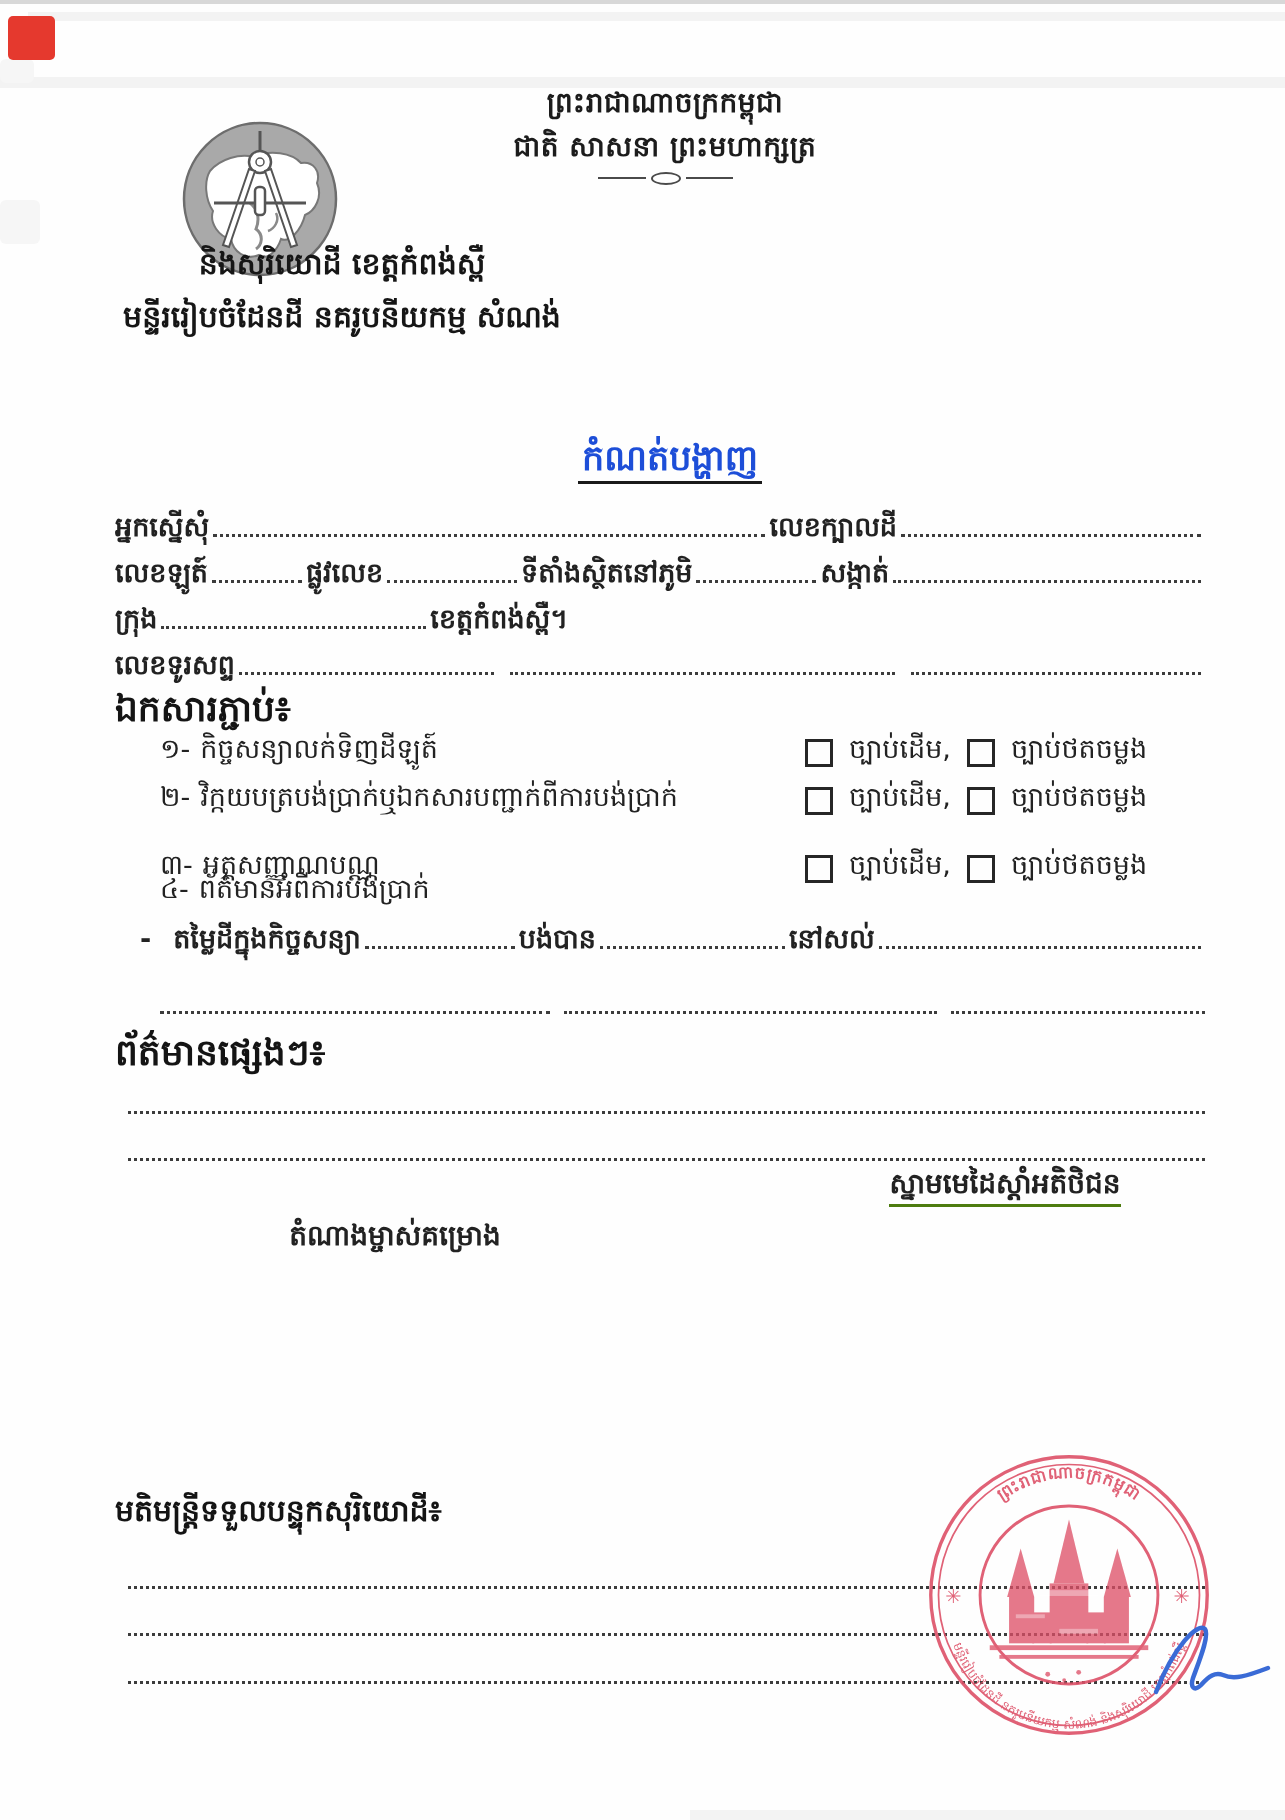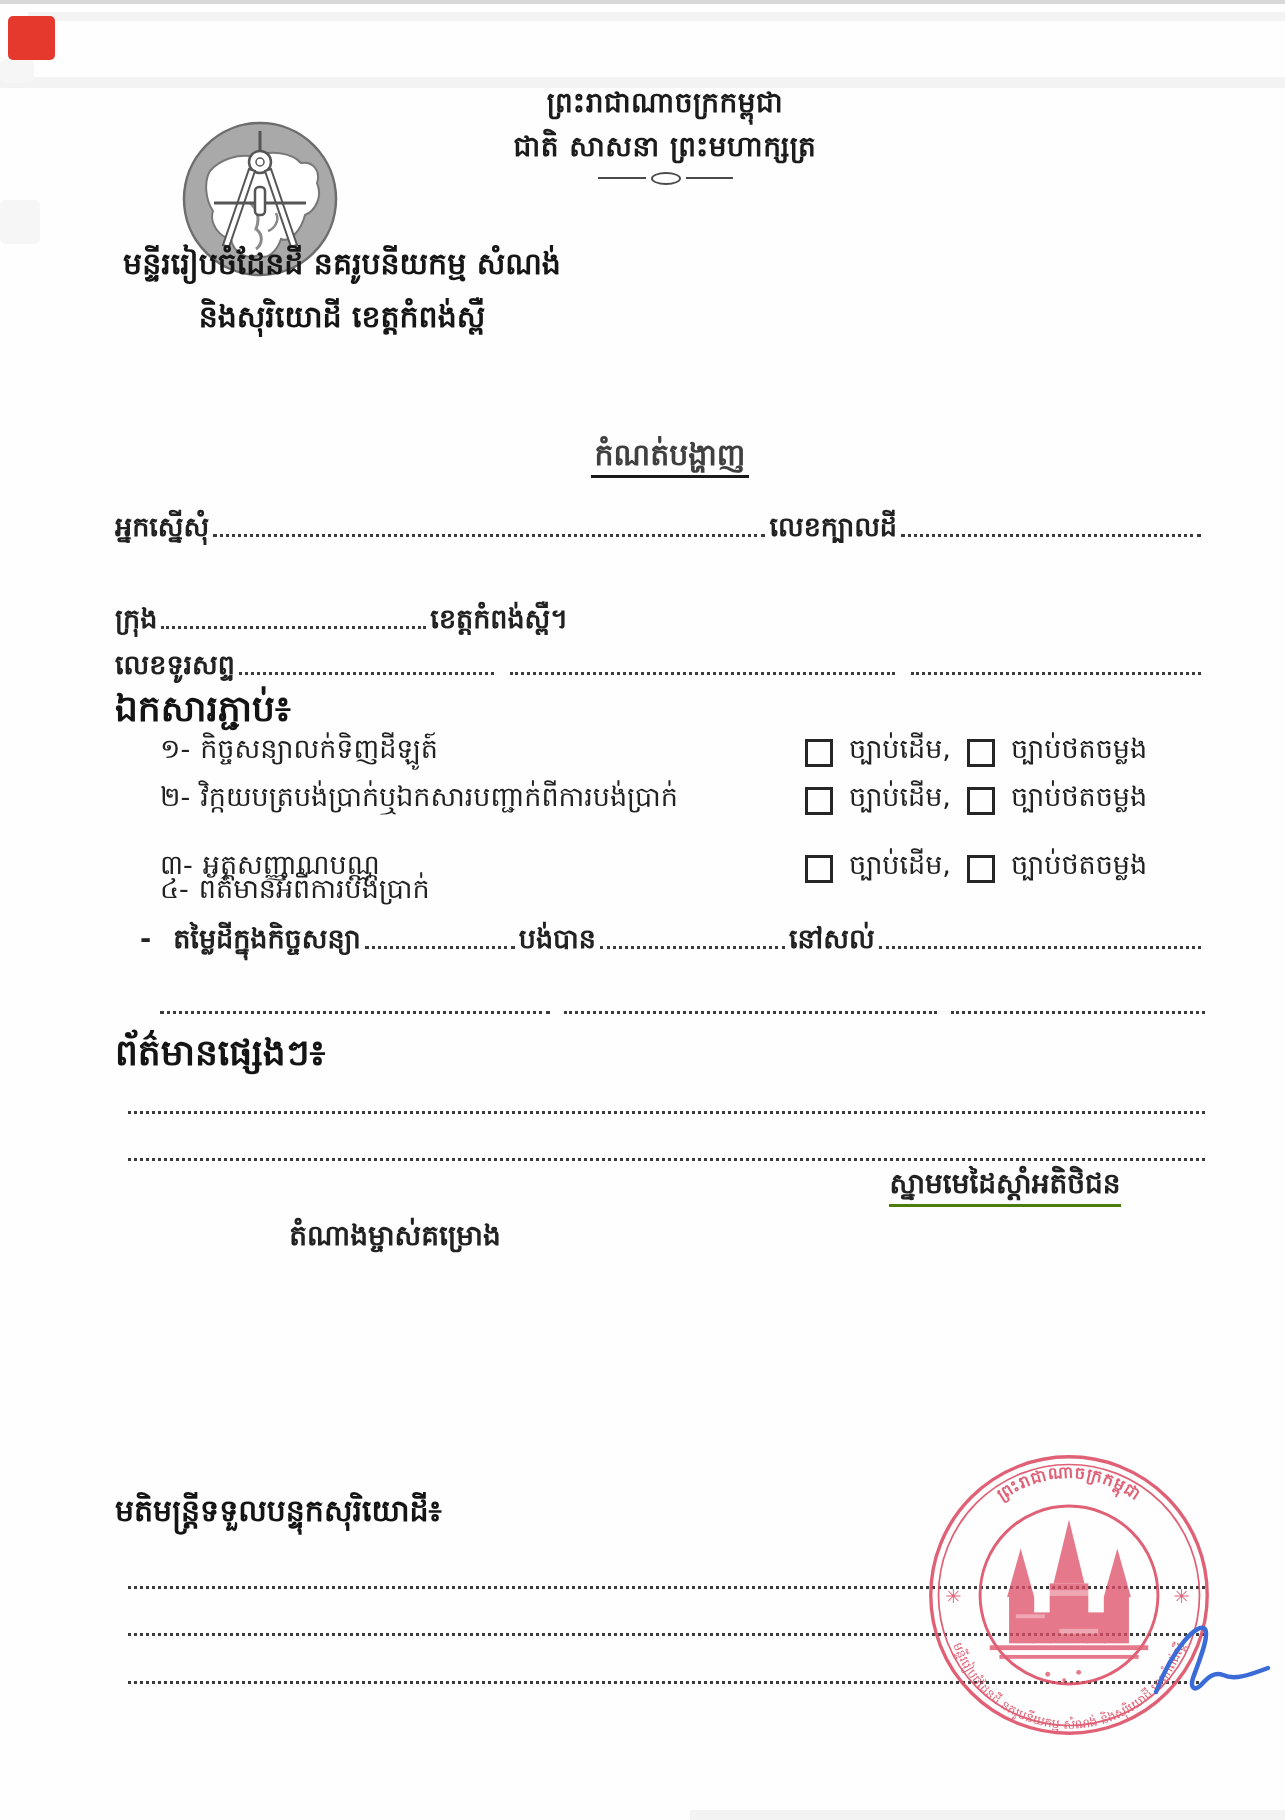--- a/index.html
+++ b/index.html
@@ -18,22 +18,22 @@
   }
   .motto { position:absolute; left:415px; width:500px; text-align:center;
     font-weight:bold; font-size:28px; line-height:1.2; letter-spacing:.5px; color:#1c1c1c; }
   .divider { position:absolute; left:598px; top:168px; width:135px; height:12px;
     display:flex; align-items:center; justify-content:center; gap:5px; }
   .divider .bar { height:2px; background:#4a4a4a; flex:1; }
   .divider .lens { width:26px; height:9px; border:2px solid #4a4a4a; border-radius:50%; }
   .dept { position:absolute; left:42px; top:234px; width:600px; text-align:center;
     font-weight:bold; font-size:30px; line-height:1.75; color:#161616; }
   .form-title { position:absolute; left:520px; top:432px; width:300px; text-align:center; }
-  .form-title span { font-weight:bold; font-size:30px; border-bottom:3px solid #1a1a1a;
-    padding:0 4px 3px 4px; color:#404040; }
+  .form-title span { font-weight:bold; font-size:35px; border-bottom:3px solid #1a1a1a;
+    padding:0 4px 3px 4px; color:#1d4ed8; }
   .row { position:absolute; left:115px; right:80px; display:flex; align-items:flex-end;
     font-size:27px; line-height:1.25; height:42px;font-weight:bold; }
   .row .lbl { white-space:nowrap; }
   .dots { border-bottom:3px dotted #3c3c3c; margin:0 4px 7px 4px; height:20px; }
   .grow { flex:1; }
   .heading { position:absolute; left:115px; font-weight:bold; font-size:36px; color:#141414; }
   .item-row { position:absolute; left:160px; right:80px; height:44px; font-size:27px; }
   .item-no { display:inline-block; margin-right:10px; }
   .checks { position:absolute; left:645px; top:0; display:flex; align-items:center; gap:16px;
     font-size:27px; white-space:nowrap; }
@@ -77,35 +77,45 @@
     <line x1="80" y1="14" x2="80" y2="34" stroke="#555" stroke-width="3"></line>
     <circle cx="80" cy="45" r="11" fill="#fff" stroke="#555" stroke-width="2.5"></circle>
     <circle cx="80" cy="45" r="4" fill="none" stroke="#555" stroke-width="1.5"></circle>
     <path d="M75,54 L49,130 L43,128 L69,52 Z" fill="#fff" stroke="#555" stroke-width="2"></path>
     <path d="M85,54 L111,130 L117,128 L91,52 Z" fill="#fff" stroke="#555" stroke-width="2"></path>
     <line x1="34" y1="86" x2="126" y2="86" stroke="#555" stroke-width="3"></line>
     <rect x="75" y="70" width="10" height="28" rx="4" fill="#fff" stroke="#555" stroke-width="2.5"></rect>
   </svg>
 
   <div class="dept">
+    <div>និងសុរិយោដី ខេត្តកំពង់ស្ពឺ</div>
     <div>មន្ទីររៀបចំដែនដី នគរូបនីយកម្ម សំណង់</div>
-    <div>និងសុរិយោដី ខេត្តកំពង់ស្ពឺ</div>
   </div>
 
   <div class="form-title">
     <span>កំណត់បង្ហាញ</span>
   </div>
 
   <div class="row" style="top:498px;">
     <span class="lbl">អ្នកស្នើសុំ</span>
     <span class="dots grow"></span>
     <span class="lbl">លេខក្បាលដី</span>
     <span class="dots" style="width:300px;"></span>
   </div>
 
+  <div class="row" style="top:544px;">
+    <span class="lbl">លេខឡូត៍</span>
+    <span class="dots" style="width:90px;"></span>
+    <span class="lbl">ផ្លូវលេខ</span>
+    <span class="dots" style="width:130px;"></span>
+    <span class="lbl">ទីតាំងស្ថិតនៅភូមិ</span>
+    <span class="dots" style="width:120px;"></span>
+    <span class="lbl">សង្កាត់</span>
+    <span class="dots grow"></span>
+  </div>
 
   <div class="row" style="top:590px;">
     <span class="lbl">ក្រុង</span>
     <span class="dots" style="width:265px;"></span>
     <span class="lbl">ខេត្តកំពង់ស្ពឺ។</span>
   </div>
 
   <div class="row" style="top:636px;">
     <span class="lbl">លេខទូរសព្ទ</span>
     <span class="dots" style="width:255px;margin-right:12px;"></span>

